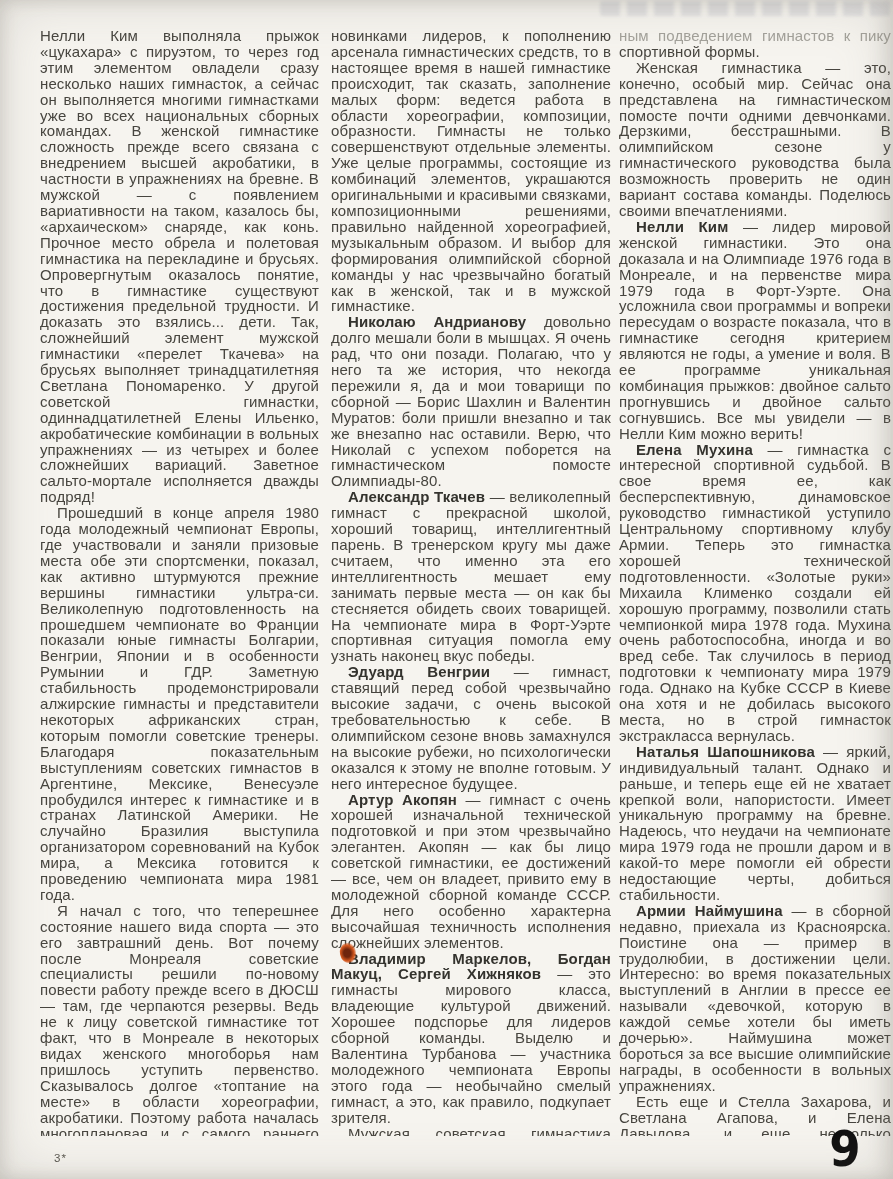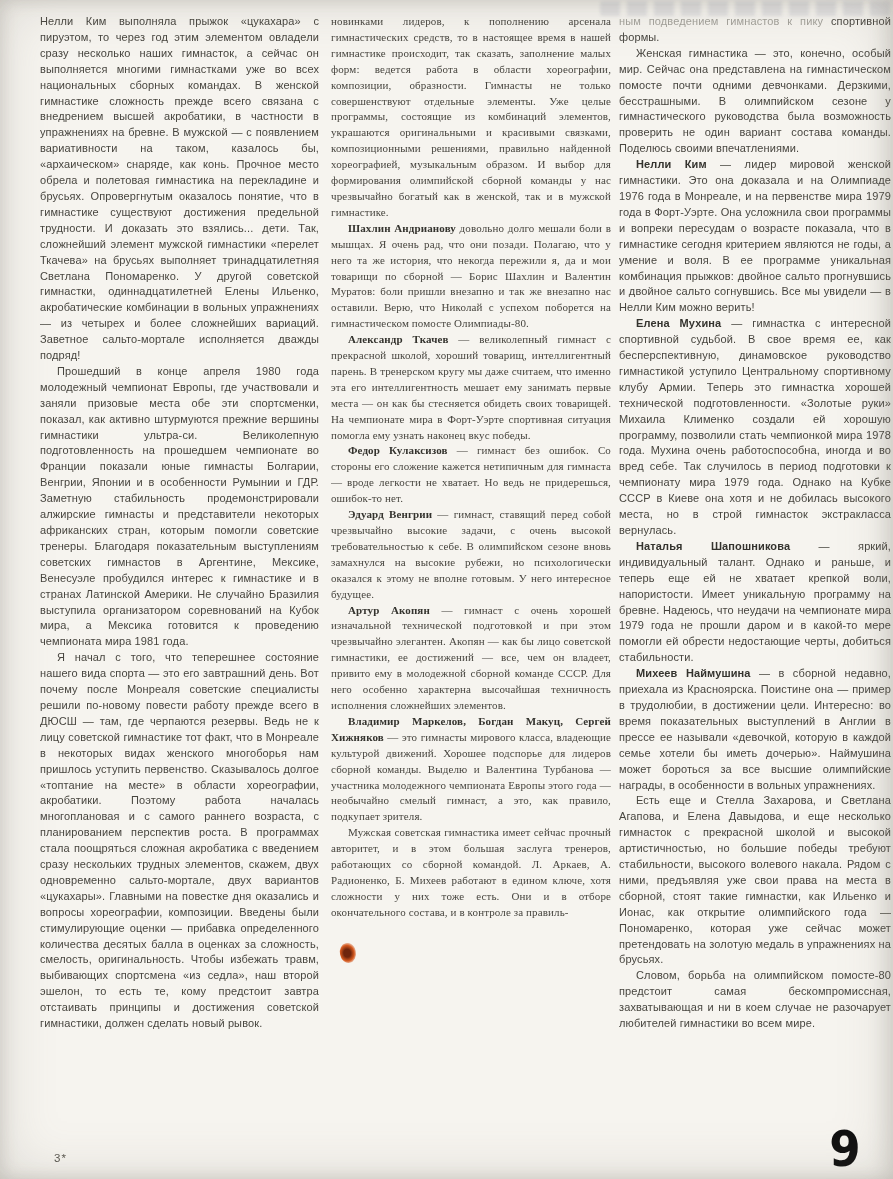--- a/index.html
+++ b/index.html
@@ -6,26 +6,26 @@
   body{
     width:893px;height:1179px;position:relative;overflow:hidden;
     background:#f6f4ef;
     font-family:"Liberation Sans","DejaVu Sans",sans-serif;
   }
   .page-vignette{
     position:absolute;inset:0;pointer-events:none;
     box-shadow:inset 0 0 55px rgba(120,115,105,0.22), inset -8px 0 18px rgba(120,115,105,0.18), inset 6px 0 14px rgba(120,115,105,0.12);
   }
   .col{
-    position:absolute;top:14px;height:1108px;overflow:hidden;
-    font-size:11px;line-height:15.9px;letter-spacing:0.12px;
+    position:absolute;top:28px;height:1108px;overflow:hidden;
+    font-size:15px;line-height:15.9px;letter-spacing:0.12px;
     color:#47453f;text-align:justify;
   }
   #c1{left:40px;width:279px;}
-  #c2{left:331px;width:280px;font-family:Liberation Serif, serif;}
+  #c2{left:331px;width:280px;}
   #c3{left:619px;width:272px;}
   .para{margin:0;text-indent:17px;}
   .para.noind{text-indent:0;}
   .lead{font-weight:bold;color:#34332e;margin-top:48px;}
   .faded{color:#a3a19a;filter:blur(0.3px);}
   .ghost-headline{
     position:absolute;left:600px;top:1px;width:290px;height:15px;
     background:repeating-linear-gradient(90deg, rgba(115,125,150,0.20) 0 20px, rgba(115,125,150,0) 20px 27px);
     filter:blur(1.6px);border-radius:3px;opacity:0.8;
   }
@@ -52,35 +52,34 @@
 <div>
   <div class="ghost-headline"></div>
 
   <div class="col" id="c1">
       <p class="para noind">Нелли Ким выполняла прыжок «цукахара» с пируэтом, то через год этим элементом овладели сразу несколько наших гимнасток, а сейчас он выполняется многими гимнастками уже во всех национальных сборных командах. В женской гимнастике сложность прежде всего связана с внедрением высшей акробатики, в частности в упражнениях на бревне. В мужской — с появлением вариативности на таком, казалось бы, «архаическом» снаряде, как конь. Прочное место обрела и полетовая гимнастика на перекладине и брусьях. Опровергнутым оказалось понятие, что в гимнастике существуют достижения предельной трудности. И доказать это взялись... дети. Так, сложнейший элемент мужской гимнастики «перелет Ткачева» на брусьях выполняет тринадцатилетняя Светлана Пономаренко. У другой советской гимнастки, одиннадцатилетней Елены Ильенко, акробатические комбинации в вольных упражнениях — из четырех и более сложнейших вариаций. Заветное сальто-мортале исполняется дважды подряд!</p>
       <p class="para">Прошедший в конце апреля 1980 года молодежный чемпионат Европы, где участвовали и заняли призовые места обе эти спортсменки, показал, как активно штурмуются прежние вершины гимнастики ультра-си. Великолепную подготовленность на прошедшем чемпионате во Франции показали юные гимнасты Болгарии, Венгрии, Японии и в особенности Румынии и ГДР. Заметную стабильность продемонстрировали алжирские гимнасты и представители некоторых африканских стран, которым помогли советские тренеры. Благодаря показательным выступлениям советских гимнастов в Аргентине, Мексике, Венесуэле пробудился интерес к гимнастике и в странах Латинской Америки. Не случайно Бразилия выступила организатором соревнований на Кубок мира, а Мексика готовится к проведению чемпионата мира 1981 года.</p>
       <p class="para">Я начал с того, что теперешнее состояние нашего вида спорта — это его завтрашний день. Вот почему после Монреаля советские специалисты решили по-новому повести работу прежде всего в ДЮСШ — там, где черпаются резервы. Ведь не к лицу советской гимнастике тот факт, что в Монреале в некоторых видах женского многоборья нам пришлось уступить первенство. Сказывалось долгое «топтание на месте» в области хореографии, акробатики. Поэтому работа началась многоплановая и с самого раннего возраста, с планированием перспектив роста. В программах стала поощряться сложная акробатика с введением сразу нескольких трудных элементов, скажем, двух одновременно сальто-мортале, двух вариантов «цукахары». Главными на повестке дня оказались и вопросы хореографии, композиции. Введены были стимулирующие оценки — прибавка определенного количества десятых балла в оценках за сложность, смелость, оригинальность. Чтобы избежать травм, выбивающих спортсмена «из седла», наш второй эшелон, то есть те, кому предстоит завтра отстаивать принципы и достижения советской гимнастики, должен сделать новый рывок.</p>
     </div>
   <div class="col" id="c2">
       <p class="para noind">новинками лидеров, к пополнению арсенала гимнастических средств, то в настоящее время в нашей гимнастике происходит, так сказать, заполнение малых форм: ведется работа в области хореографии, композиции, образности. Гимнасты не только совершенствуют отдельные элементы. Уже целые программы, состоящие из комбинаций элементов, украшаются оригинальными и красивыми связками, композиционными решениями, правильно найденной хореографией, музыкальным образом. И выбор для формирования олимпийской сборной команды у нас чрезвычайно богатый как в женской, так и в мужской гимнастике.</p>
-      <p class="para"><b class="lead">Шахлин Андрианову </b>довольно долго мешали боли в мышцах. Я очень рад, что они позади. Полагаю, что у него та же история, что некогда пережили я, да и мои товарищи по сборной — Борис Шахлин и Валентин Муратов: боли пришли внезапно и так же внезапно нас оставили. Верю, что Николай с успехом поборется на гимнастическом помосте Олимпиады-80.</p>
+      <p class="para"><b class="lead">Николаю Андрианову </b>довольно долго мешали боли в мышцах. Я очень рад, что они позади. Полагаю, что у него та же история, что некогда пережили я, да и мои товарищи по сборной — Борис Шахлин и Валентин Муратов: боли пришли внезапно и так же внезапно нас оставили. Верю, что Николай с успехом поборется на гимнастическом помосте Олимпиады-80.</p>
       <p class="para"><b class="lead">Александр Ткачев </b>— великолепный гимнаст с прекрасной школой, хороший товарищ, интеллигентный парень. В тренерском кругу мы даже считаем, что именно эта его интеллигентность мешает ему занимать первые места — он как бы стесняется обидеть своих товарищей. На чемпионате мира в Форт-Уэрте спортивная ситуация помогла ему узнать наконец вкус победы.</p>
-      <p class="para"><b class="lead">Федор Кулаксизов </b>— гимнаст без ошибок. Со стороны его сложение кажется нетипичным для гимнаста — вроде легкости не хватает. Но ведь не придерешься, ошибок-то нет.</p>
       <p class="para"><b class="lead">Эдуард Венгрии </b>— гимнаст, ставящий перед собой чрезвычайно высокие задачи, с очень высокой требовательностью к себе. В олимпийском сезоне вновь замахнулся на высокие рубежи, но психологически оказался к этому не вполне готовым. У него интересное будущее.</p>
       <p class="para"><b class="lead">Артур Акопян </b>— гимнаст с очень хорошей изначальной технической подготовкой и при этом чрезвычайно элегантен. Акопян — как бы лицо советской гимнастики, ее достижений — все, чем он владеет, привито ему в молодежной сборной команде СССР. Для него особенно характерна высочайшая техничность исполнения сложнейших элементов.</p>
       <p class="para"><b class="lead">Владимир Маркелов, Богдан Макуц, Сергей Хижняков </b>— это гимнасты мирового класса, владеющие культурой движений. Хорошее подспорье для лидеров сборной команды. Выделю и Валентина Турбанова — участника молодежного чемпионата Европы этого года — необычайно смелый гимнаст, а это, как правило, подкупает зрителя.</p>
       <p class="para">Мужская советская гимнастика имеет сейчас прочный авторитет, и в этом большая заслуга тренеров, работающих со сборной командой. Л. Аркаев, А. Радионенко, Б. Михеев работают в едином ключе, хотя сложности у них тоже есть. Они и в отборе окончательного состава, и в контроле за правиль-</p>
     </div>
   <div class="col" id="c3">
       <p class="para noind"><span class="faded">ным подведением гимнастов к пику </span>спортивной формы.</p>
       <p class="para">Женская гимнастика — это, конечно, особый мир. Сейчас она представлена на гимнастическом помосте почти одними девчонками. Дерзкими, бесстрашными. В олимпийском сезоне у гимнастического руководства была возможность проверить не один вариант состава команды. Поделюсь своими впечатлениями.</p>
       <p class="para"><b class="lead">Нелли Ким </b>— лидер мировой женской гимнастики. Это она доказала и на Олимпиаде 1976 года в Монреале, и на первенстве мира 1979 года в Форт-Уэрте. Она усложнила свои программы и вопреки пересудам о возрасте показала, что в гимнастике сегодня критерием являются не годы, а умение и воля. В ее программе уникальная комбинация прыжков: двойное сальто прогнувшись и двойное сальто согнувшись. Все мы увидели — в Нелли Ким можно верить!</p>
       <p class="para"><b class="lead">Елена Мухина </b>— гимнастка с интересной спортивной судьбой. В свое время ее, как бесперспективную, динамовское руководство гимнастикой уступило Центральному спортивному клубу Армии. Теперь это гимнастка хорошей технической подготовленности. «Золотые руки» Михаила Клименко создали ей хорошую программу, позволили стать чемпионкой мира 1978 года. Мухина очень работоспособна, иногда и во вред себе. Так случилось в период подготовки к чемпионату мира 1979 года. Однако на Кубке СССР в Киеве она хотя и не добилась высокого места, но в строй гимнасток экстракласса вернулась.</p>
       <p class="para"><b class="lead">Наталья Шапошникова </b>— яркий, индивидуальный талант. Однако и раньше, и теперь еще ей не хватает крепкой воли, напористости. Имеет уникальную программу на бревне. Надеюсь, что неудачи на чемпионате мира 1979 года не прошли даром и в какой-то мере помогли ей обрести недостающие черты, добиться стабильности.</p>
-      <p class="para"><b class="lead">Михеев Наймушина </b>— в сборной недавно, приехала из Красноярска. Поистине она — пример в трудолюбии, в достижении цели. Интересно: во время показательных выступлений в Англии в прессе ее называли «девочкой, которую в каждой семье хотели бы иметь дочерью». Наймушина может бороться за все высшие олимпийские награды, в особенности в вольных упражнениях.</p>
+      <p class="para"><b class="lead">Армии Наймушина </b>— в сборной недавно, приехала из Красноярска. Поистине она — пример в трудолюбии, в достижении цели. Интересно: во время показательных выступлений в Англии в прессе ее называли «девочкой, которую в каждой семье хотели бы иметь дочерью». Наймушина может бороться за все высшие олимпийские награды, в особенности в вольных упражнениях.</p>
       <p class="para">Есть еще и Стелла Захарова, и Светлана Агапова, и Елена Давыдова, и еще несколько гимнасток с прекрасной школой и высокой артистичностью, но большие победы требуют стабильности, высокого волевого накала. Рядом с ними, предъявляя уже свои права на места в сборной, стоят такие гимнастки, как Ильенко и Ионас, как открытие олимпийского года — Пономаренко, которая уже сейчас может претендовать на золотую медаль в упражнениях на брусьях.</p>
       <p class="para">Словом, борьба на олимпийском помосте-80 предстоит самая бескомпромиссная, захватывающая и ни в коем случае не разочарует любителей гимнастики во всем мире.</p>
     </div>
 
   <div class="ink-spot"></div>
 
   <div class="footer-left">3*</div>
   <div class="page-number">9</div>
 
   <div class="page-vignette"></div>

